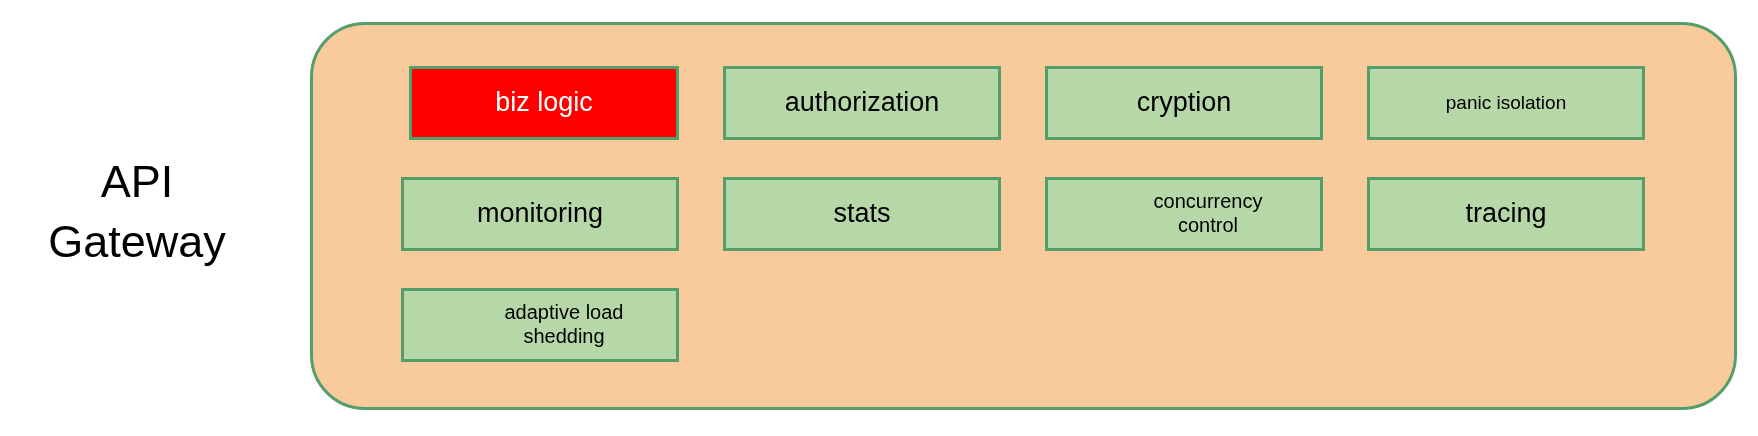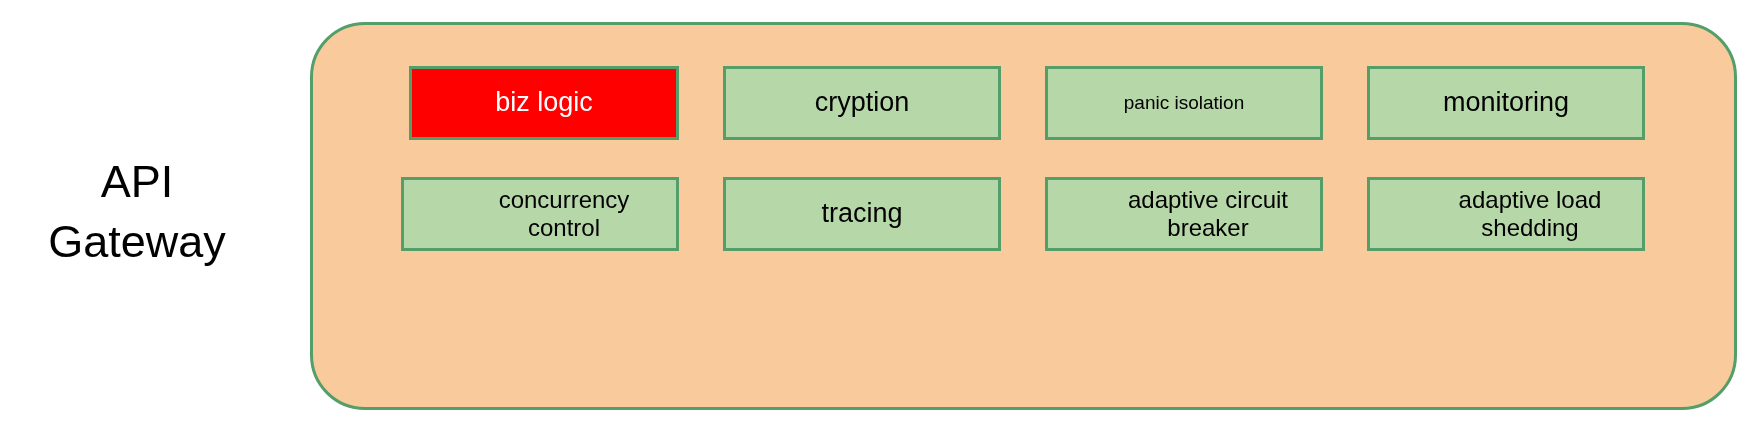--- a/index.html
+++ b/index.html
@@ -59,59 +59,61 @@
     line-height: 1.18;
     color: var(--text-color, #000000);
   }
   .cell .label { white-space: pre-line; }
   .cell.highlight {
     background: var(--highlight-fill, #FF0000);
     color: var(--highlight-text, #FFFFFF);
     margin-left: 8px;
   }
   .cell.s25 { font-size: 19px; }
-  .cell.s24 { font-size: 24px; padding-left: 48px; }
+  .cell.s24 { font-size: 20px; padding-left: 48px; }
 </style>
 </head>
 <body>
 
 <div class="canvas">
 
   <div class="gateway-label">
     <div>API</div>
     <div>Gateway</div>
   </div>
 
   <div class="gw-container">
     <div class="cell-grid">
 
       <div class="cell highlight">
         <span class="label">biz logic</span>
       </div>
       <div class="cell">
+        <span class="label">authorization</span>
+      </div>
+      <div class="cell">
         <span class="label">cryption</span>
       </div>
 
       <div class="cell s25">
         <span class="label">panic isolation</span>
       </div>
       <div class="cell">
         <span class="label">monitoring</span>
       </div>
+      <div class="cell">
+        <span class="label">stats</span>
+      </div>
       <div class="cell s24">
         <span class="label">concurrency
 control</span>
       </div>
 
       <div class="cell">
         <span class="label">tracing</span>
-      </div>
-      <div class="cell s24">
-        <span class="label">adaptive circuit
-breaker</span>
       </div>
       <div class="cell s24">
         <span class="label">adaptive load
 shedding</span>
       </div>
 
     </div>
   </div>
 
 </div>

